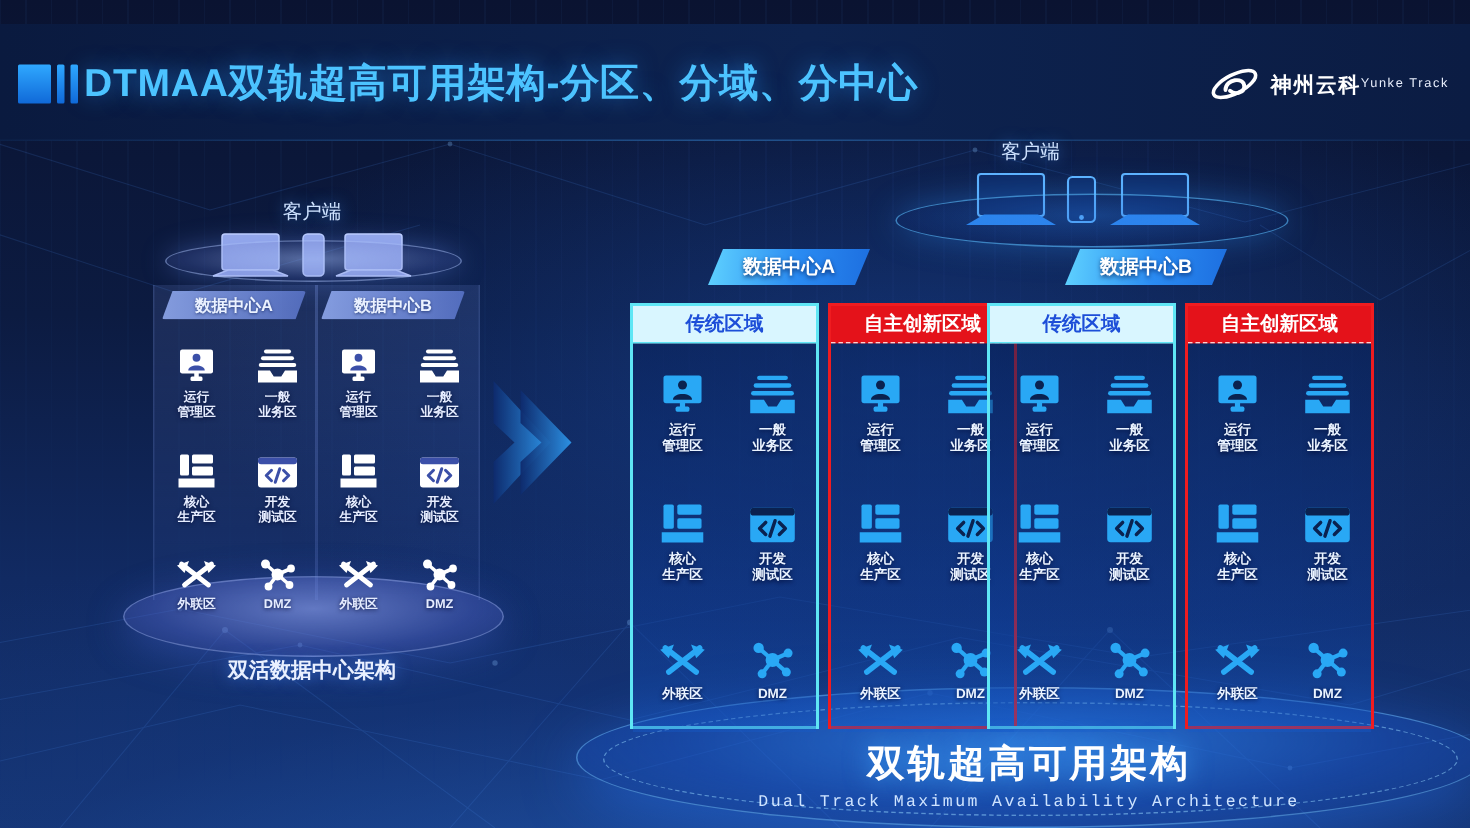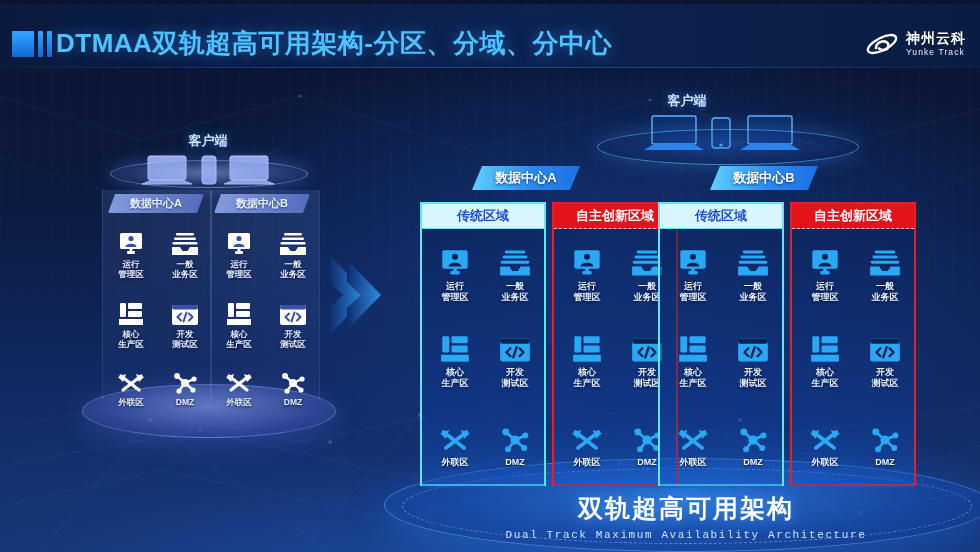--- a/index.html
+++ b/index.html
@@ -15,39 +15,39 @@
       linear-gradient(180deg,#0a1331 0%,#0c1b41 38%,#112a62 70%,#16356f 100%);
   }
   
   .mesh{position:absolute;inset:0;opacity:.5;pointer-events:none}
   .vstripes{position:absolute;inset:0;pointer-events:none;
     background:repeating-linear-gradient(90deg, rgba(90,150,255,.055) 0px, rgba(90,150,255,.055) 1px, rgba(0,0,0,0) 1px, rgba(0,0,0,0) 17px);
     mask-image:linear-gradient(180deg,rgba(0,0,0,.9),rgba(0,0,0,.25) 60%,rgba(0,0,0,0));
     -webkit-mask-image:linear-gradient(180deg,rgba(0,0,0,.9),rgba(0,0,0,.25) 60%,rgba(0,0,0,0));}
 
   
-  .hdr{position:absolute;left:0;top:4px;width:980px;height:64px;
+  .hdr{position:absolute;left:0;top:16px;width:980px;height:78px;
     background:linear-gradient(90deg,#0a1a3f 0%,#0d2350 55%,#0b1c43 100%);}
   .hdr:after{content:"";position:absolute;left:0;right:0;bottom:0;height:1px;
     background:linear-gradient(90deg,rgba(60,160,255,.05),rgba(70,170,255,.35),rgba(60,160,255,.05));}
   .mark{position:absolute;left:12px;top:27px;display:flex;align-items:center;gap:4px;height:26px}
   .mark i{display:block;border-radius:1px}
   .mark .b1{width:22px;height:26px;background:linear-gradient(180deg,#2fa8ff,#1069d8)}
   .mark .b2{width:5px;height:26px;background:linear-gradient(180deg,#2fa8ff,#1069d8)}
   .mark .b3{width:5px;height:26px;background:linear-gradient(180deg,#2fa8ff,#1069d8)}
   .title{position:absolute;left:56px;top:22px;font-size:26px;font-weight:bold;color:#4cc3ff;
     letter-spacing:.5px;text-shadow:0 0 14px rgba(40,150,255,.55);white-space:nowrap}
   .logo{position:absolute;right:14px;top:24px;display:flex;align-items:center;gap:7px;height:32px}
   .logo .glyph{width:34px;height:30px;flex:0 0 auto}
-  .logo .txt{display:flex;flex-direction:column;line-height:1.05}
+  .logo .txt{display:flex;line-height:1.05}
   .logo .cn{font-size:14px;font-weight:bold;color:#fff;letter-spacing:1px}
   .logo .en{font-size:8.5px;color:#e8eefc;letter-spacing:1.1px;margin-top:2px}
 
   
-  .client-label{position:absolute;color:#cfe3ff;font-size:13px;font-weight:bold;white-space:nowrap;
+  .client-label{position:absolute;color:#cfe3ff;font-size:13px;font-weight:normal;white-space:nowrap;
     text-shadow:0 0 10px rgba(60,150,255,.6)}
 
   
   #left{position:absolute;left:88px;top:132px;width:240px;height:330px}
   .disc{position:absolute;border-radius:50%;}
   .l-disc-top{left:22px;top:28px;width:196px;height:26px;
     background:radial-gradient(ellipse at 50% 45%,rgba(150,175,240,.55),rgba(90,115,210,.25) 62%,rgba(60,85,180,.05) 100%);
     border:1px solid rgba(175,200,255,.45);box-shadow:0 0 18px rgba(110,150,255,.35)}
   .l-disc-base{left:-6px;top:252px;width:252px;height:52px;
     background:radial-gradient(ellipse at 50% 40%,rgba(126,146,225,.75),rgba(80,100,200,.45) 60%,rgba(52,70,160,.18) 100%);
@@ -373,20 +373,21 @@
             <circle cx="22" cy="7" r="2.6"></circle>
               <circle cx="7" cy="19" r="2.6"></circle>
               <circle cx="21" cy="18" r="2.6"></circle>
             </g>
         </svg>
       </div>
       <div class="tx">DMZ</div>
     </div>
   </div>
 
+  <div class="caption-left">双活数据中心架构</div>
 
   <svg class="arrow" viewBox="0 0 62 86">
     <defs>
       <linearGradient id="agr" x1="0" y1="0" x2="1" y2="0">
         <stop offset="0" stop-color="#0e2b6e"></stop>
           <stop offset="1" stop-color="#2f9bf0"></stop>
       </linearGradient>
     </defs>
     <path d="M4 2 L42 43 L4 84 L4 56 L18 43 L4 30 Z" fill="url(#agr)"></path>
     <path d="M22 8 L56 43 L22 78 L22 56 L36 43 L22 30 Z" fill="url(#agr)" opacity=".95"></path>

